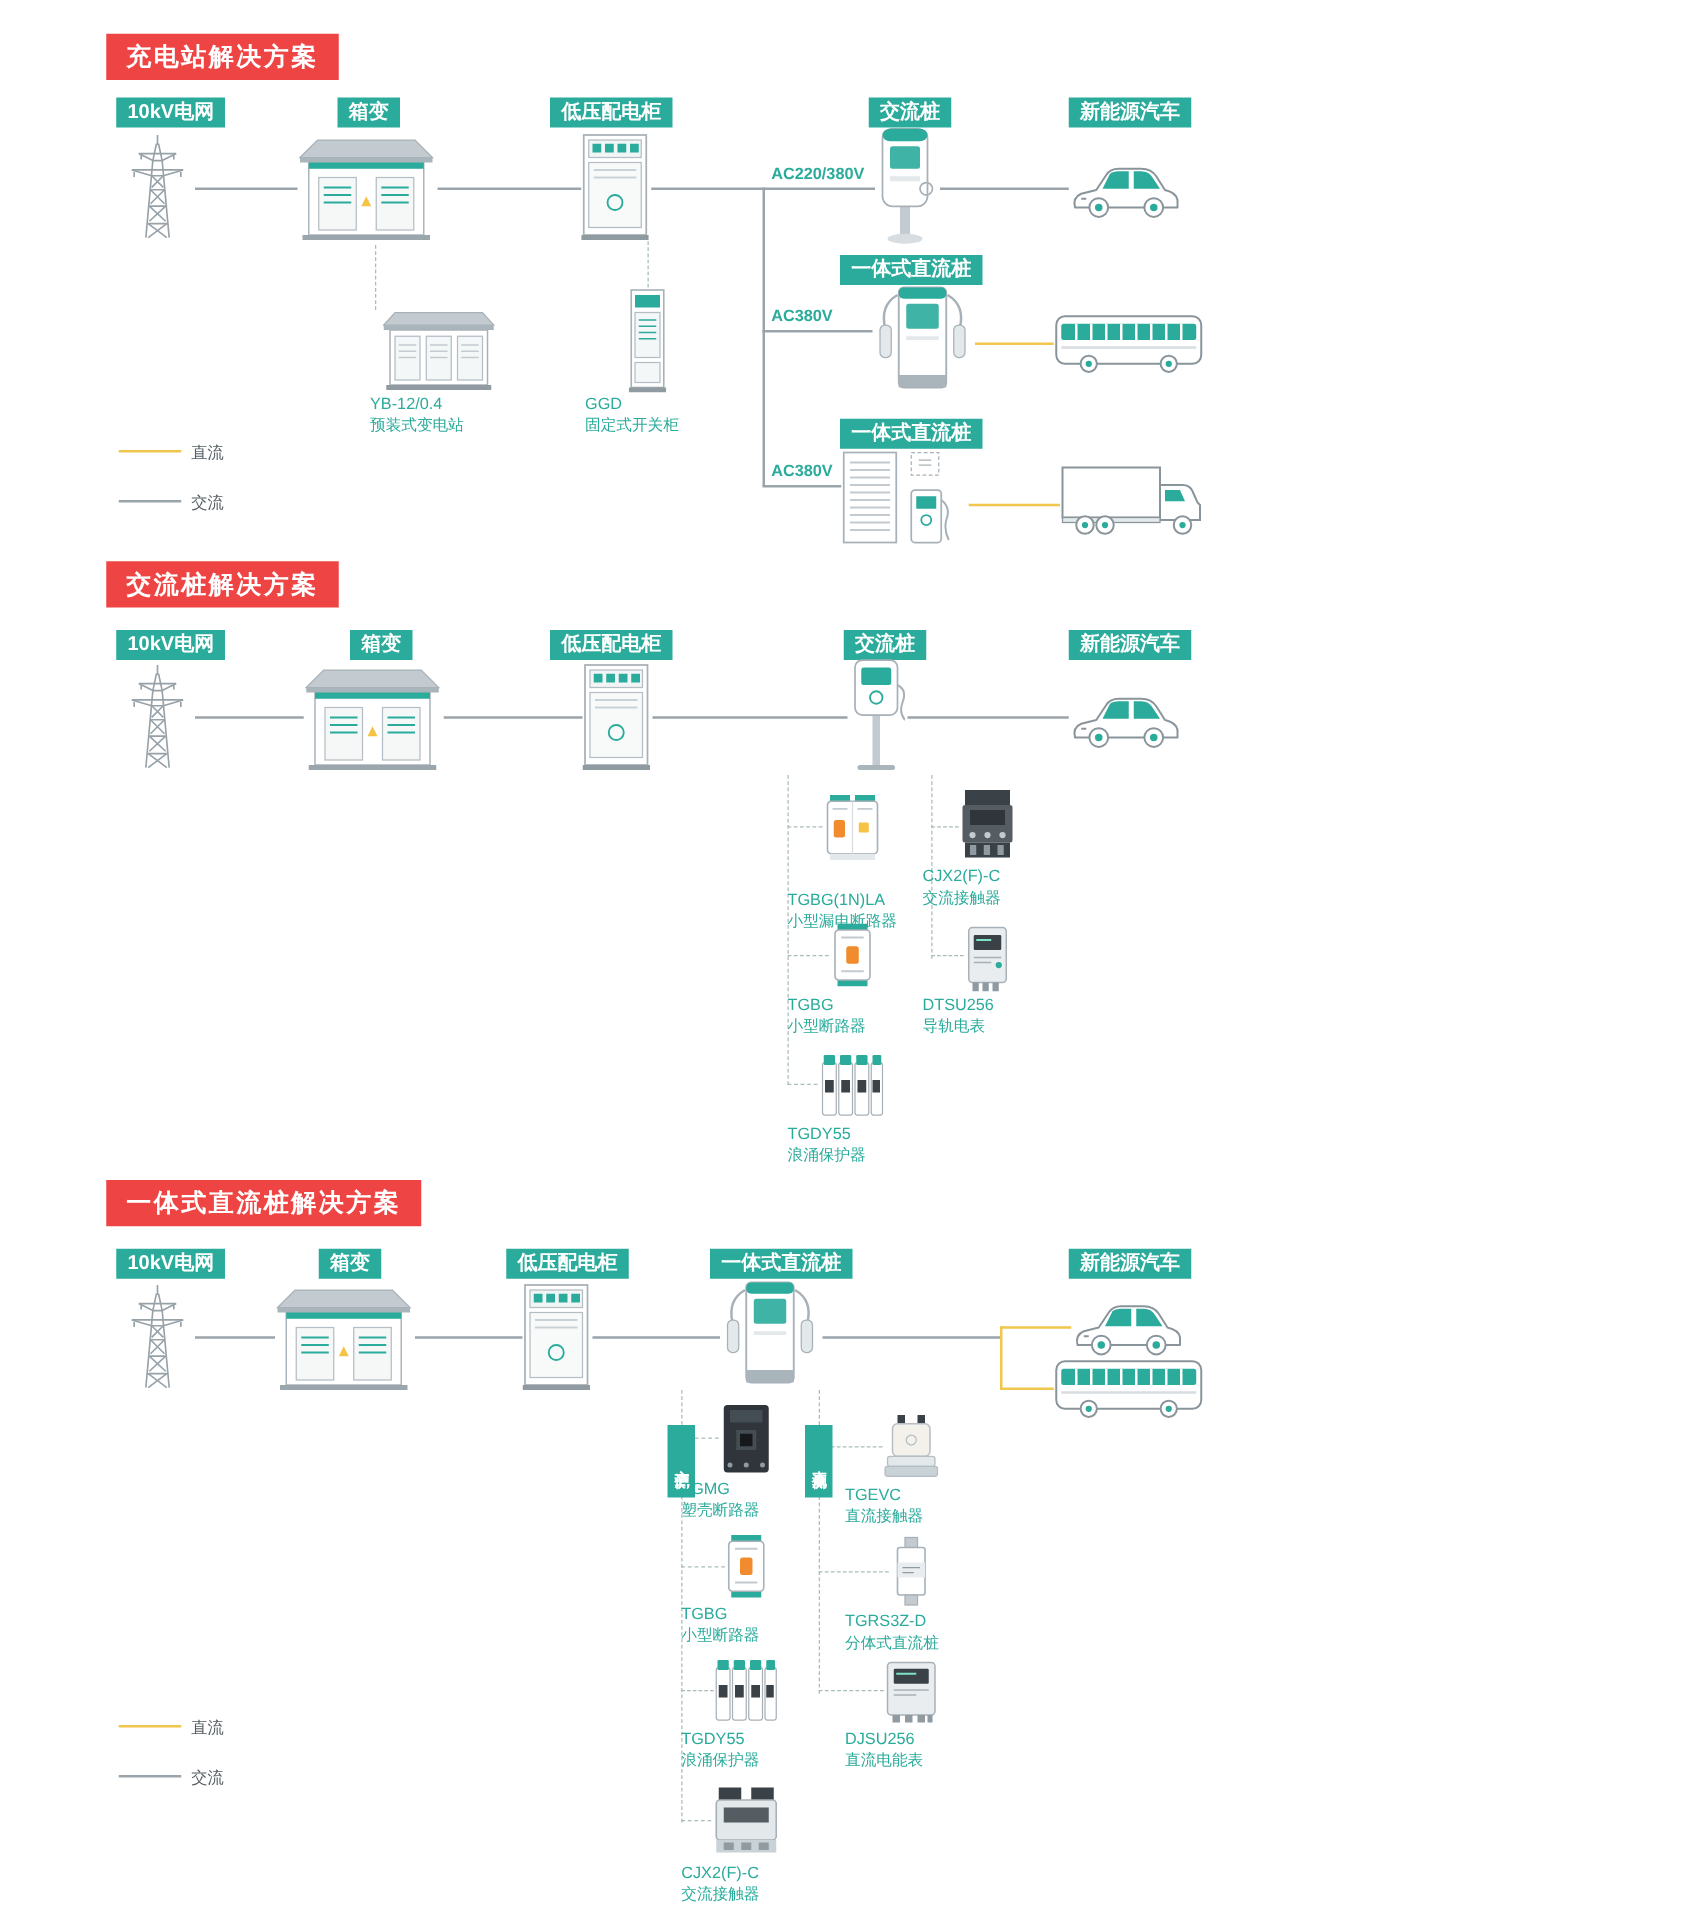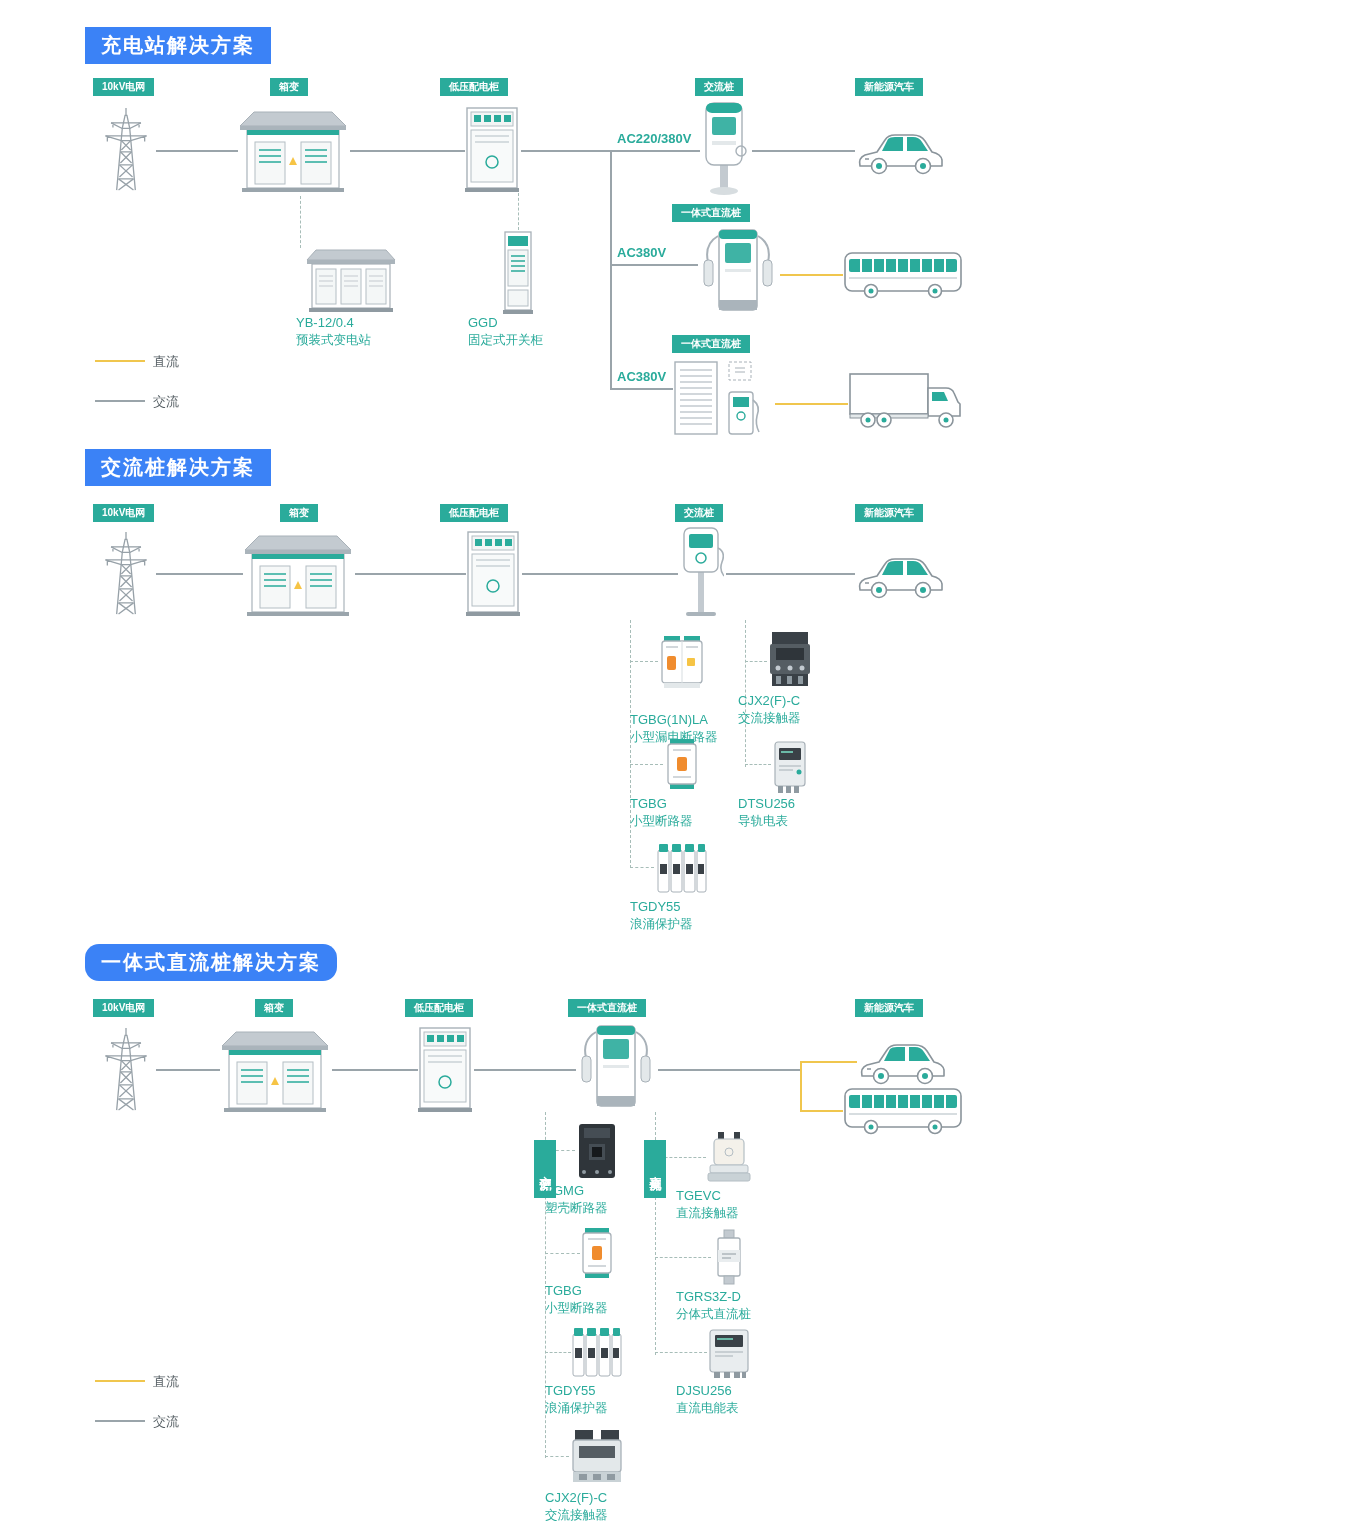--- a/index.html
+++ b/index.html
@@ -1,21 +1,21 @@
 <!DOCTYPE html>
 <html><head>
 <meta charset="utf-8">
 <style>
   * { margin:0; padding:0; box-sizing:border-box; }
   html,body { background:#ffffff; }
   body { font-family:"Liberation Sans","DejaVu Sans",sans-serif; }
   .canvas { position:relative; width:1350px; height:1531px; background:#fff; overflow:hidden; }
-  .sec-title { position:absolute; background:#3b82f6; color:#fff; font-size:20px; font-weight:bold;
+  .sec-title { position:absolute; background:#ef4444; color:#fff; font-size:20px; font-weight:bold;
                padding:5px 16px; letter-spacing:2px; white-space:nowrap; }
-  .chip { position:absolute; background:#2aab9b; color:#fff; font-size:10px; font-weight:bold;
+  .chip { position:absolute; background:#2aab9b; color:#fff; font-size:16px; font-weight:bold;
           padding:4px 9px; line-height:1; white-space:nowrap; display:inline-flex; align-items:center; }
   .hline { position:absolute; height:0; border-top:2px solid #9aa4aa; }
   .vline { position:absolute; width:0; border-left:2px solid #9aa4aa; }
   .hline.dc { border-top-color:#f0c64d; }
   .vline.dc { border-left-color:#f0c64d; }
   .dash-v { position:absolute; width:0; border-left:1.5px dashed #a7bdb8; }
   .dash-h { position:absolute; height:0; border-top:1.5px dashed #a7bdb8; }
   .vtag { position:absolute; color:#2aab9b; font-size:13px; font-weight:bold; white-space:nowrap; }
   .plabel { position:absolute; text-align:left; color:#2aab9b; line-height:1.3; }
   .pname { font-size:13px; }
@@ -456,21 +456,21 @@
   </div>
 
   <svg class="icon" style="left:656px;top:842px;width:52px;height:52px;">
       <use href="#sym-spd"></use>
     </svg>
   <div class="plabel" style="left:630px;top:899px;width:104px;">
     <div class="pname">TGDY55</div>
     <div class="pdesc">浪涌保护器</div>
   </div>
 
-  <div class="sec-title" style="left:85px;top:944px;border-radius:14px;">一体式直流桩解决方案</div>
+  <div class="sec-title" style="left:85px;top:944px;">一体式直流桩解决方案</div>
 
   <div class="chip" style="left:93px;top:999px;">10kV电网</div>
   <div class="chip" style="left:255px;top:999px;">箱变</div>
   <div class="chip" style="left:405px;top:999px;">低压配电柜</div>
   <div class="chip" style="left:568px;top:999px;">一体式直流桩</div>
   <div class="chip" style="left:855px;top:999px;">新能源汽车</div>
 
   <svg class="icon" style="left:98px;top:1023px;width:56px;height:92px;">
       <use href="#sym-tower"></use>
     </svg>

